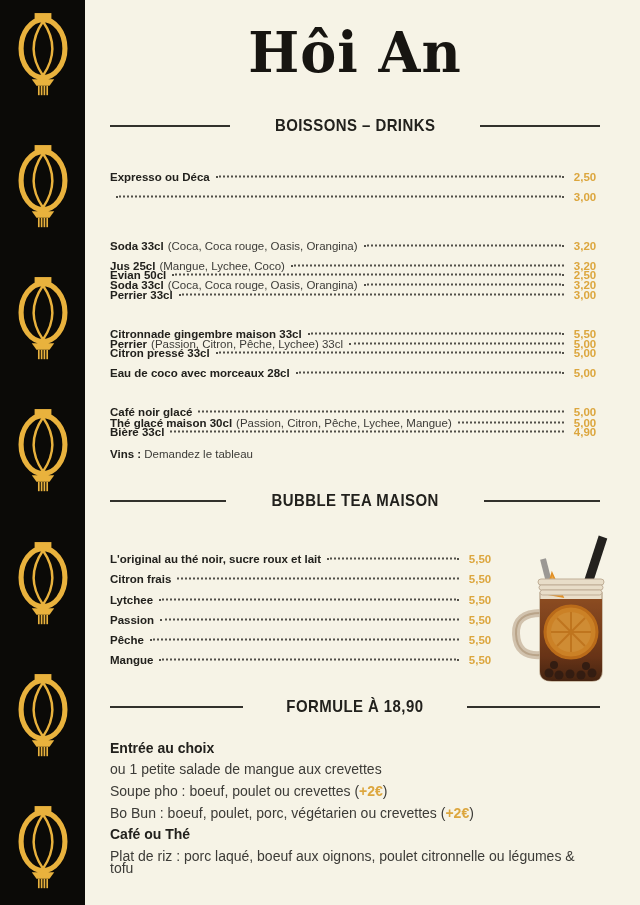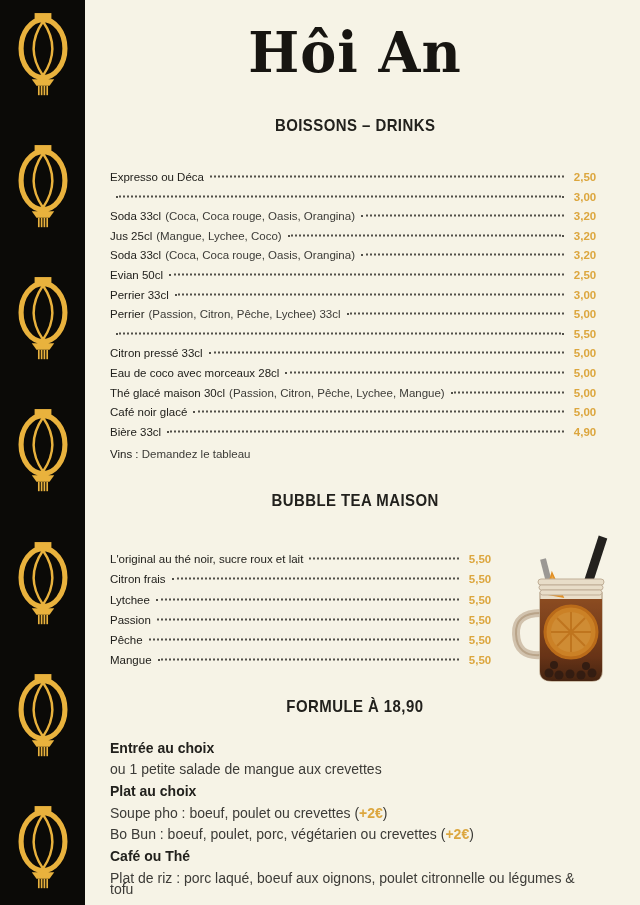--- a/index.html
+++ b/index.html
@@ -25,36 +25,36 @@
   .content{
     position:absolute;left:85px;top:0;width:555px;height:905px;
     padding:0 40px 0 25px;
   }
   .logo{
     margin:14px 0 0;text-align:center;
     font-family:"DejaVu Serif", serif;font-weight:700;
     font-size:54px;line-height:76px;letter-spacing:1px;color:#171511;
     transform:scaleY(1.04);
   }
-  .section-header{display:flex;align-items:center;margin-top:26px;flex-direction:column;}
+  .section-header{display:flex;align-items:center;margin-top:26px;}
   .section-header .rule{flex:1;height:2px;background:#32312c;}
   .section-header h2{
     margin:0 8px;white-space:nowrap;font-size:17px;font-weight:700;
     letter-spacing:.5px;color:var(--ink);transform:scaleX(.88);
     padding:0 26px;
   }
   
   ul.menu-list{list-style:none;margin:32px 0 0;padding:0;}
   .menu-row{display:flex;align-items:baseline;height:19.6px;font-size:11.5px;line-height:19.6px;}
-  .row-name{font-weight:400;white-space:nowrap;}
-  .row-detail{font-weight:400;color:var(--ink-soft);margin-left:4px;white-space:nowrap;}
+  .row-name{font-weight:700;white-space:nowrap;}
+  .row-detail{font-weight:400;color:var(--ink-soft);margin-left:4px;white-space:nowrap;margin-top:30px;}
   .leader{flex:1;margin:0 6px;border-bottom:2px dotted #514f48;transform:translateY(-3.5px);min-width:12px;}
   .row-price{font-weight:700;color:var(--price-gold);min-width:30px;text-align:center;}
   .wine-note{margin:3px 0 0;font-size:11.5px;line-height:19.6px;}
-  .wine-note b{font-weight:400;}
+  .wine-note b{font-weight:700;}
   .wine-note span{color:var(--ink-soft);}
   
   .bubble-wrap{position:relative;margin-top:0;}
   .bubble-wrap ul.menu-list{margin-top:38px;width:385px;}
   .bubble-wrap .menu-row{height:20.3px;line-height:20.3px;}
   .drink-photo{position:absolute;right:-34px;top:-16px;width:134px;height:160px;}
   
   .formule-lines{margin-top:26px;}
   .formule-line{margin:0 0 10.2px;font-size:14px;line-height:11.5px;color:var(--ink-soft);}
   .formule-line.bold{font-weight:700;color:var(--ink);}
@@ -212,20 +212,21 @@
             <span class="leader"></span>
             <span class="row-price">3,00</span>
           </li>
           <li class="menu-row">
             <span class="row-name">Perrier</span>
             <span class="row-detail">(Passion, Citron, Pêche, Lychee) 33cl</span>
             <span class="leader"></span>
             <span class="row-price">5,00</span>
           </li>
           <li class="menu-row">
+            <span class="row-name">Citronnade gingembre maison 33cl</span>
             <span class="leader"></span>
             <span class="row-price">5,50</span>
           </li>
           <li class="menu-row">
             <span class="row-name">Citron pressé 33cl</span>
             <span class="leader"></span>
             <span class="row-price">5,00</span>
           </li>
           <li class="menu-row">
             <span class="row-name">Eau de coco avec morceaux 28cl</span>
@@ -352,21 +353,20 @@
 
     <section>
       <header class="section-header">
         <span class="rule"></span>
         <h2>FORMULE À 18,90</h2>
         <span class="rule"></span>
       </header>
       <div class="formule-lines" id="formule-lines">
           <p class="formule-line bold">Entrée au choix</p>
           <p class="formule-line">ou 1 petite salade de mangue aux crevettes</p>
-          <p class="formule-line bold">Plat au choix</p>
           <p class="formule-line">Soupe pho : boeuf, poulet ou crevettes (<span class="gold">+2€</span>)</p>
           <p class="formule-line">Bo Bun : boeuf, poulet, porc, végétarien ou crevettes (<span class="gold">+2€</span>)</p>
           <p class="formule-line bold">Café ou Thé</p>
           <p class="formule-line">Plat de riz : porc laqué, boeuf aux oignons, poulet citronnelle ou légumes &amp; tofu</p>
         </div>
 
     </section>
 
   </main>
 </div>

